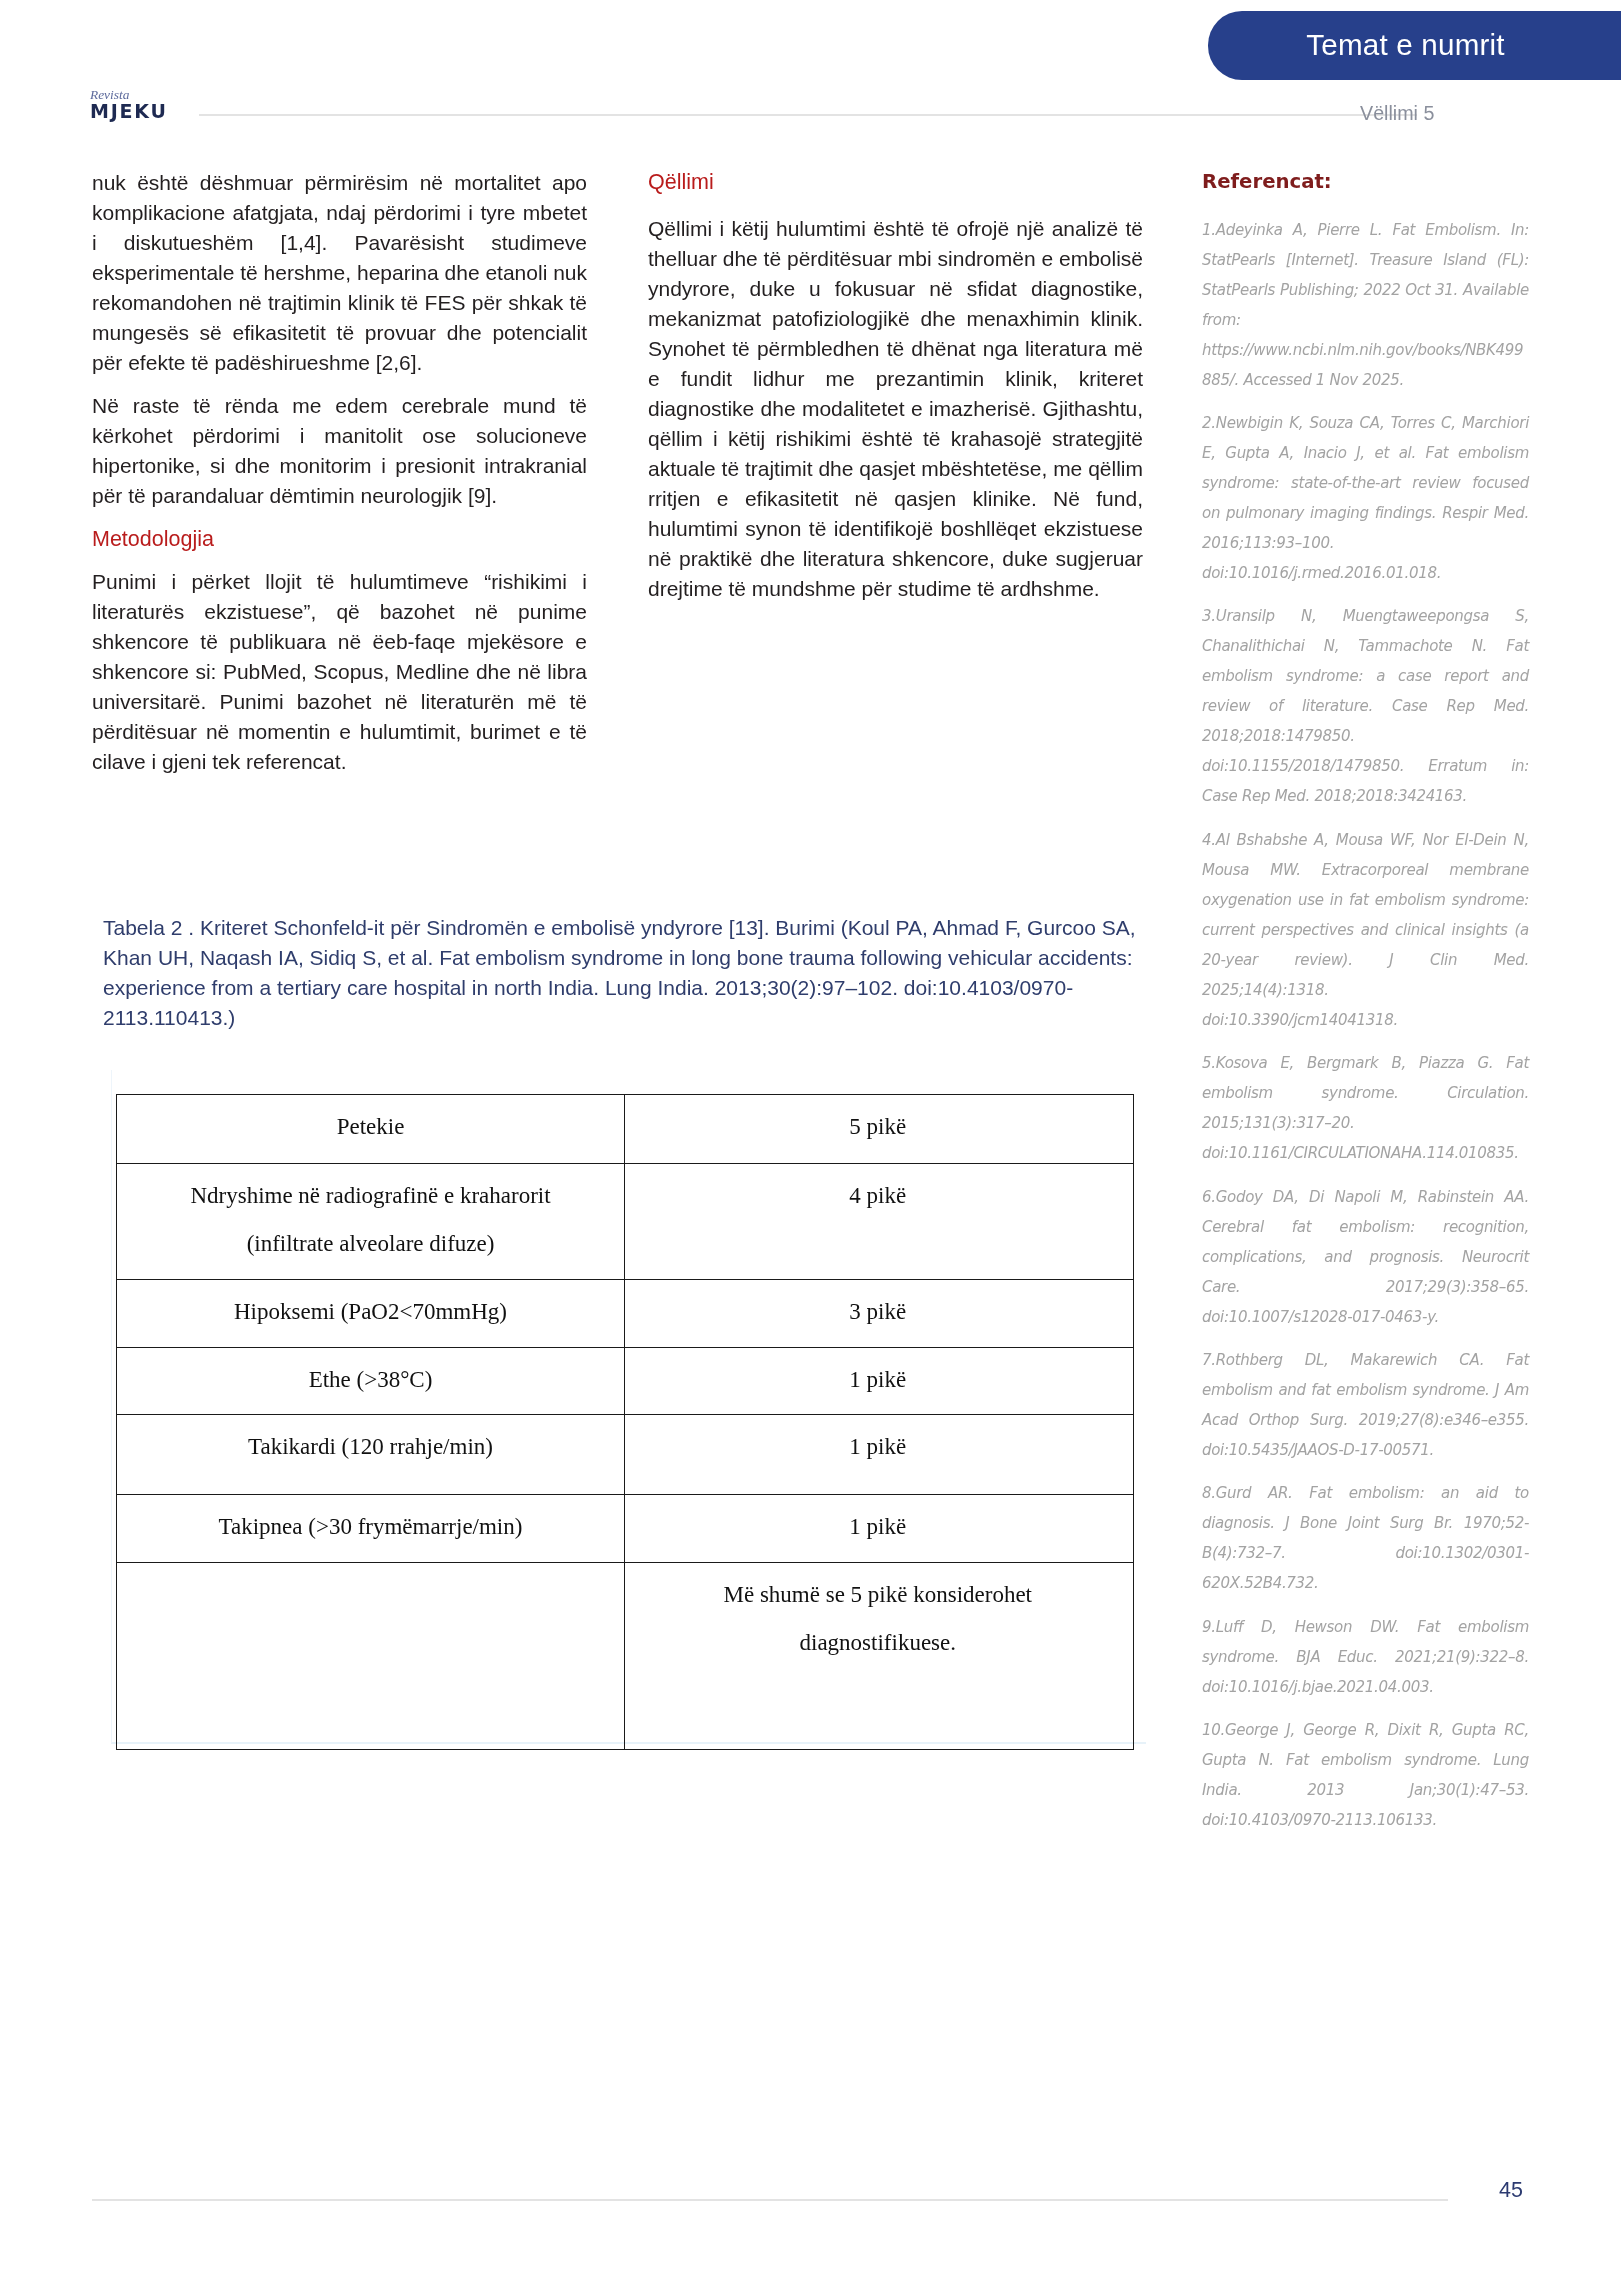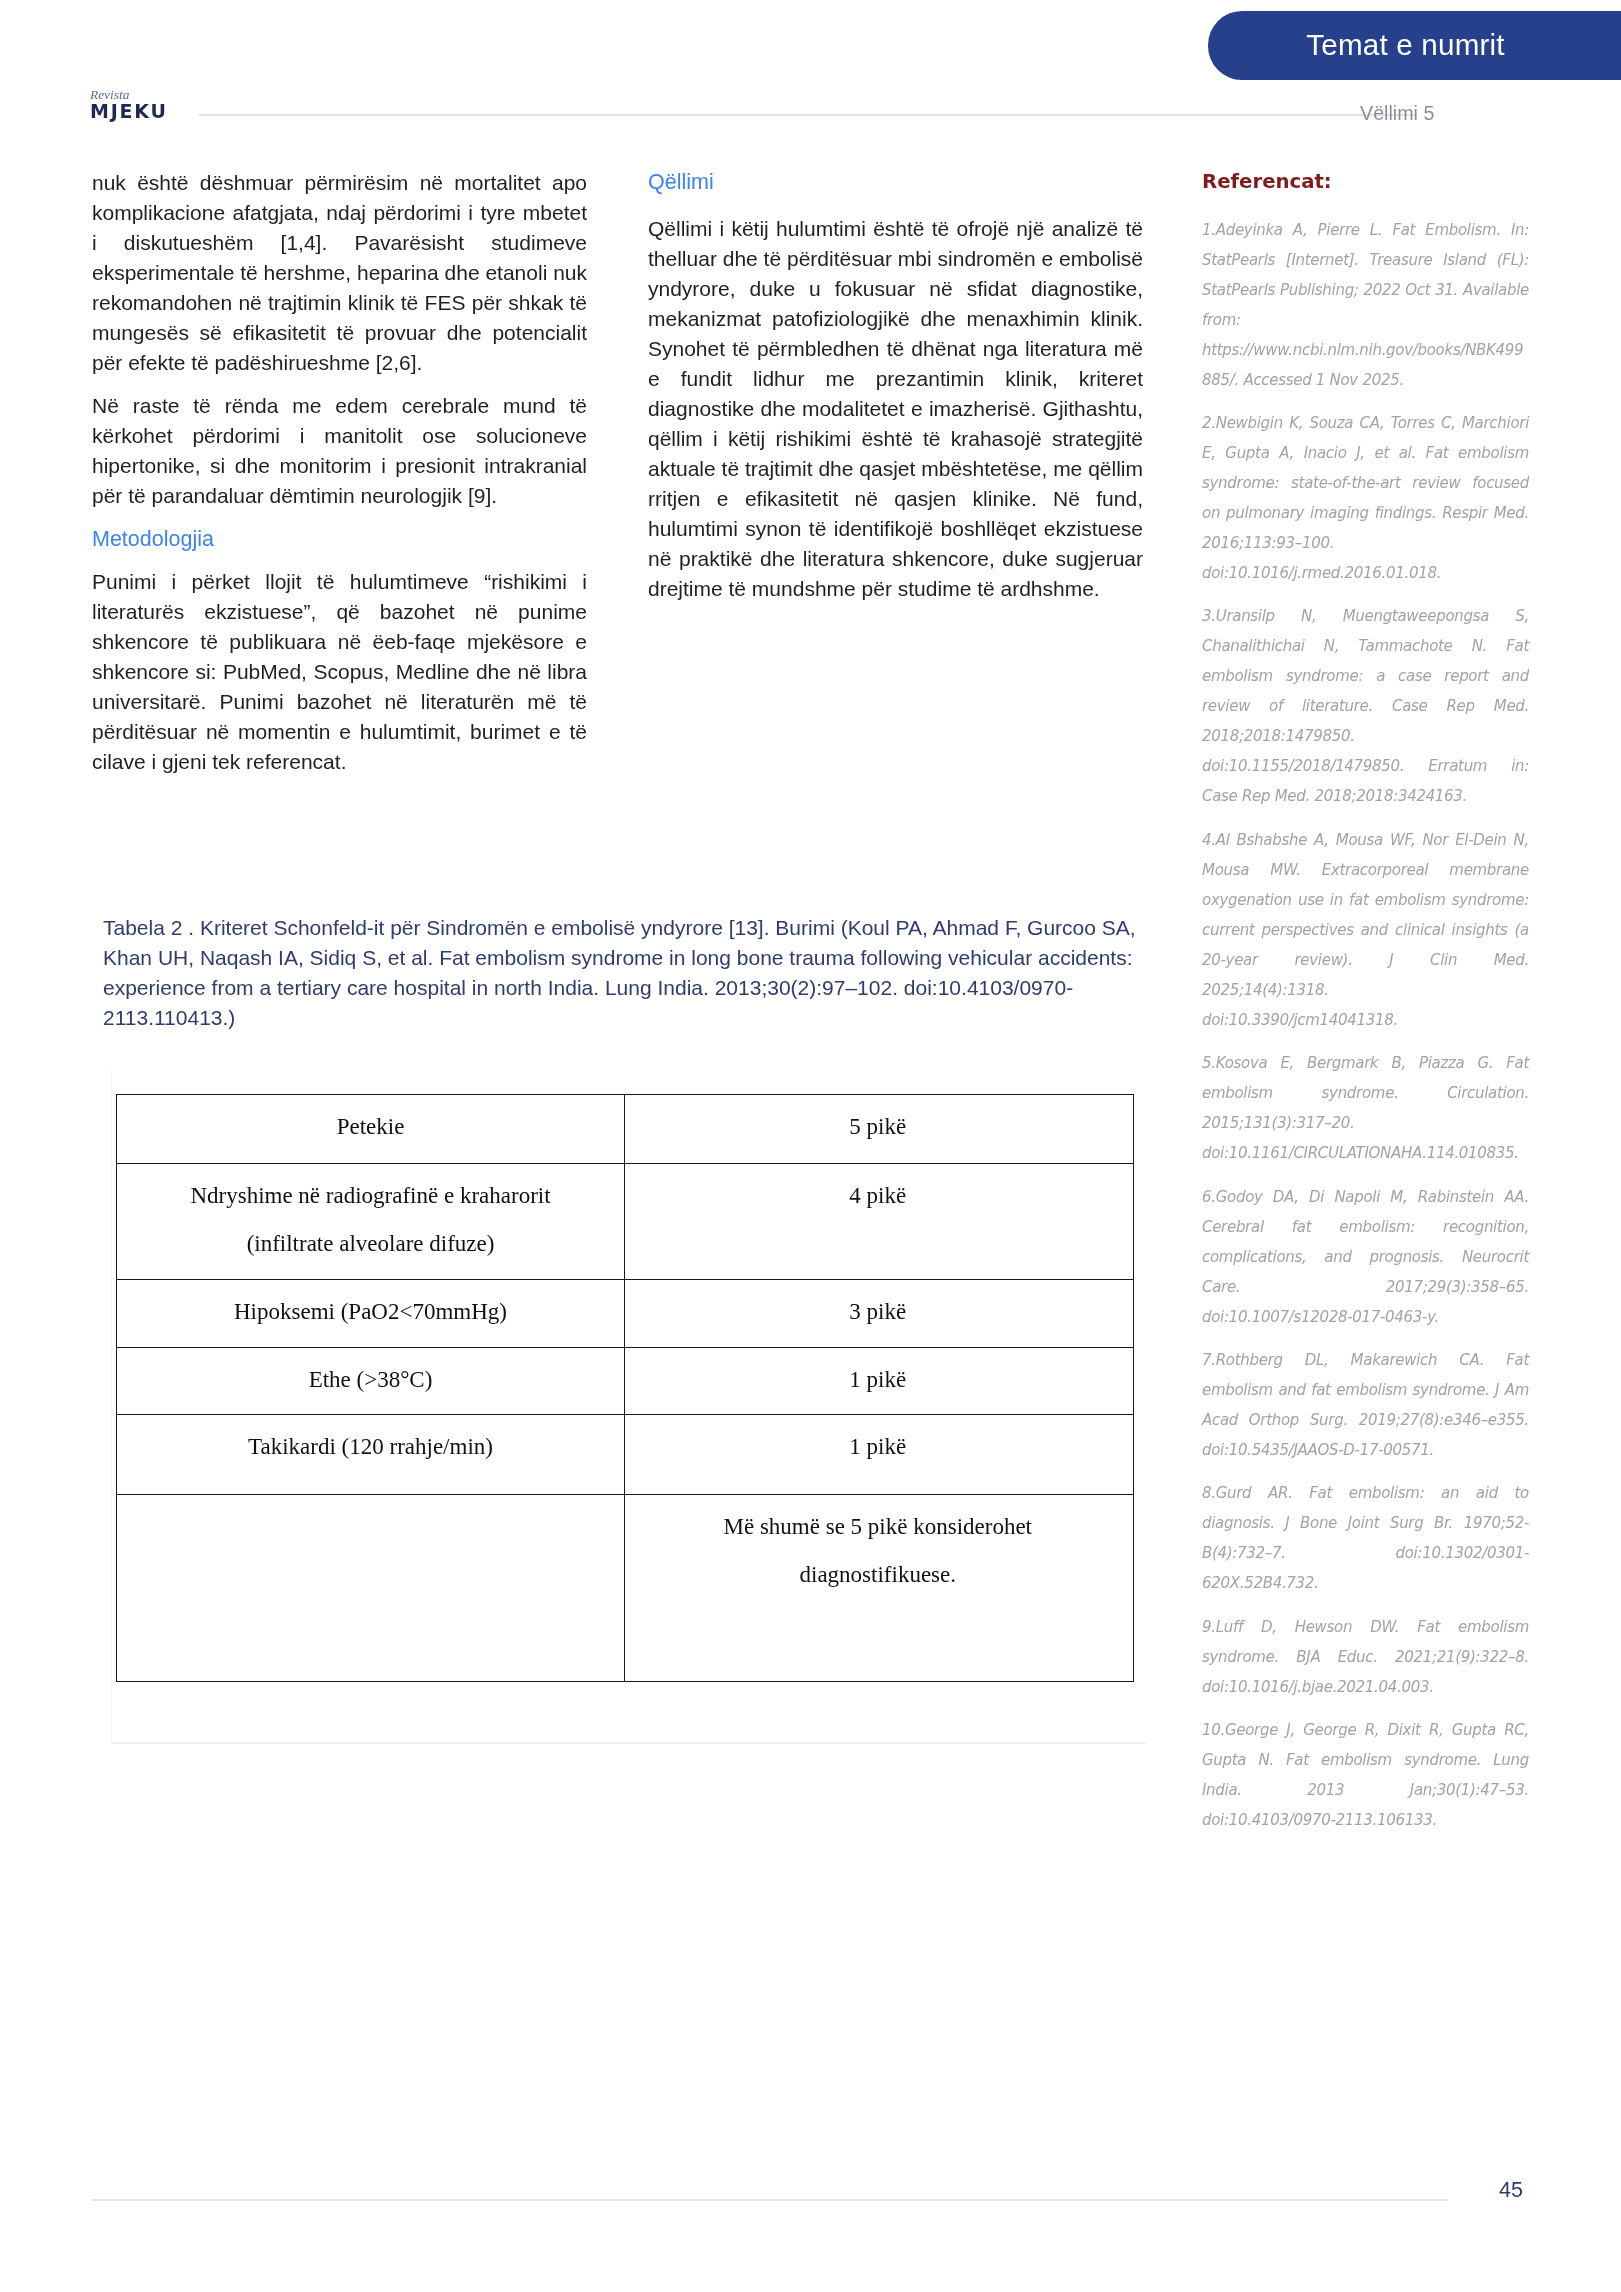--- a/index.html
+++ b/index.html
@@ -17,21 +17,21 @@
               font-size: 13.4px; color: #5d6a9c; display: block; }
   .logo .l2 { font-family: "DejaVu Sans", sans-serif; font-weight: bold; font-size: 19px;
               letter-spacing: 1.8px; color: #1e2a52; display: block; margin-top: 0.9px; }
   .header-rule { position: absolute; left: 199px; top: 114px; width: 1218px; height: 1.8px; background: #e3e3e3; }
   .volume { position: absolute; left: 1360px; top: 102px; font-size: 19.7px; color: #8a8f9c; }
 
   .col { position: absolute; font-size: 21px; line-height: 30px; text-align: justify; color: #231f20; }
   .col p { margin: 0 0 13.4px 0; }
   .col-a { left: 92px; top: 168px; width: 495px; }
   .col-b { left: 648px; top: 168px; width: 495px; }
-  .heading { color: #3b82f6; font-size: 21.5px; margin: 0 0 12.5px 0; line-height: 29.6px; }
+  .heading { color: #b91c1c; font-size: 21.5px; margin: 0 0 12.5px 0; line-height: 29.6px; }
   .col-a .heading { margin-top: 0; }
   .col-b .heading { margin-bottom: 16px; }
 
   .refs { position: absolute; left: 1202px; top: 168px; width: 327px; }
   .refs-title { font-family: "DejaVu Sans", sans-serif; font-weight: bold; font-size: 19.7px;
                 color: #7f1d1d; margin: 0 0 19.7px 0; line-height: 27px; }
   .ref { font-family: "DejaVu Sans", sans-serif; font-style: italic; font-weight: 300;
          font-size: 15px; line-height: 30px; color: #a3a3a3; text-align: justify;
          margin: 0 0 13.4px 0; letter-spacing: -0.3px; word-break: break-word; }
 
@@ -110,20 +110,24 @@
     <td class="c2"><span>3 pikë</span></td>
   </tr>
   <tr style="height:67px">
     <td class="c1"><span>Ethe (&gt;38°C)</span></td>
     <td class="c2"><span>1 pikë</span></td>
   </tr>
   <tr style="height:80px">
     <td class="c1"><span>Takikardi (120 rrahje/min)</span></td>
     <td class="c2"><span>1 pikë</span></td>
   </tr>
+  <tr style="height:68px">
+    <td class="c1"><span>Takipnea (&gt;30 frymëmarrje/min)</span></td>
+    <td class="c2"><span>1 pikë</span></td>
+  </tr>
   <tr style="height:187px">
     <td class="c1"><span></span></td>
     <td class="c2">
       <span class="multi">Më shumë se 5 pikë konsiderohet</span>
       <span class="multi">diagnostifikuese.</span>
     </td>
   </tr>
 </tbody>
   </table>
 

